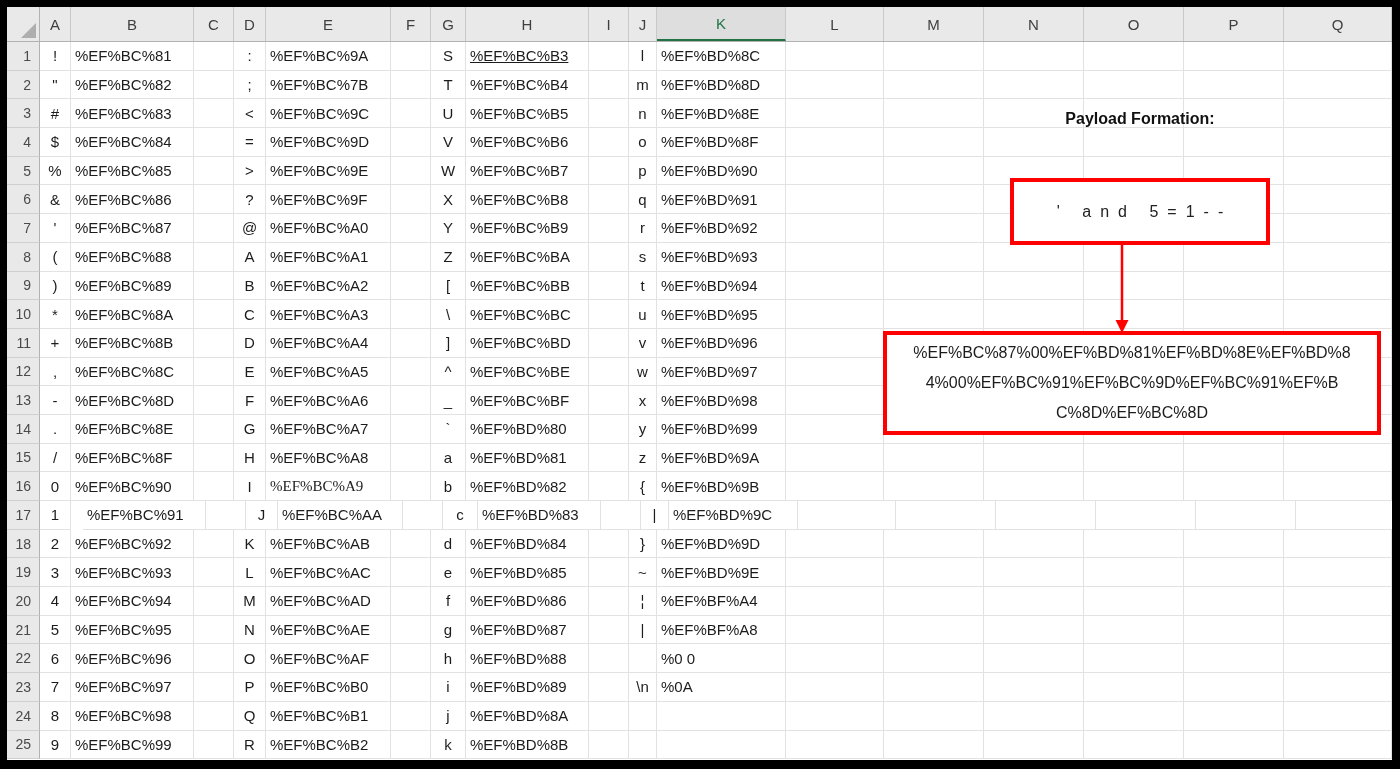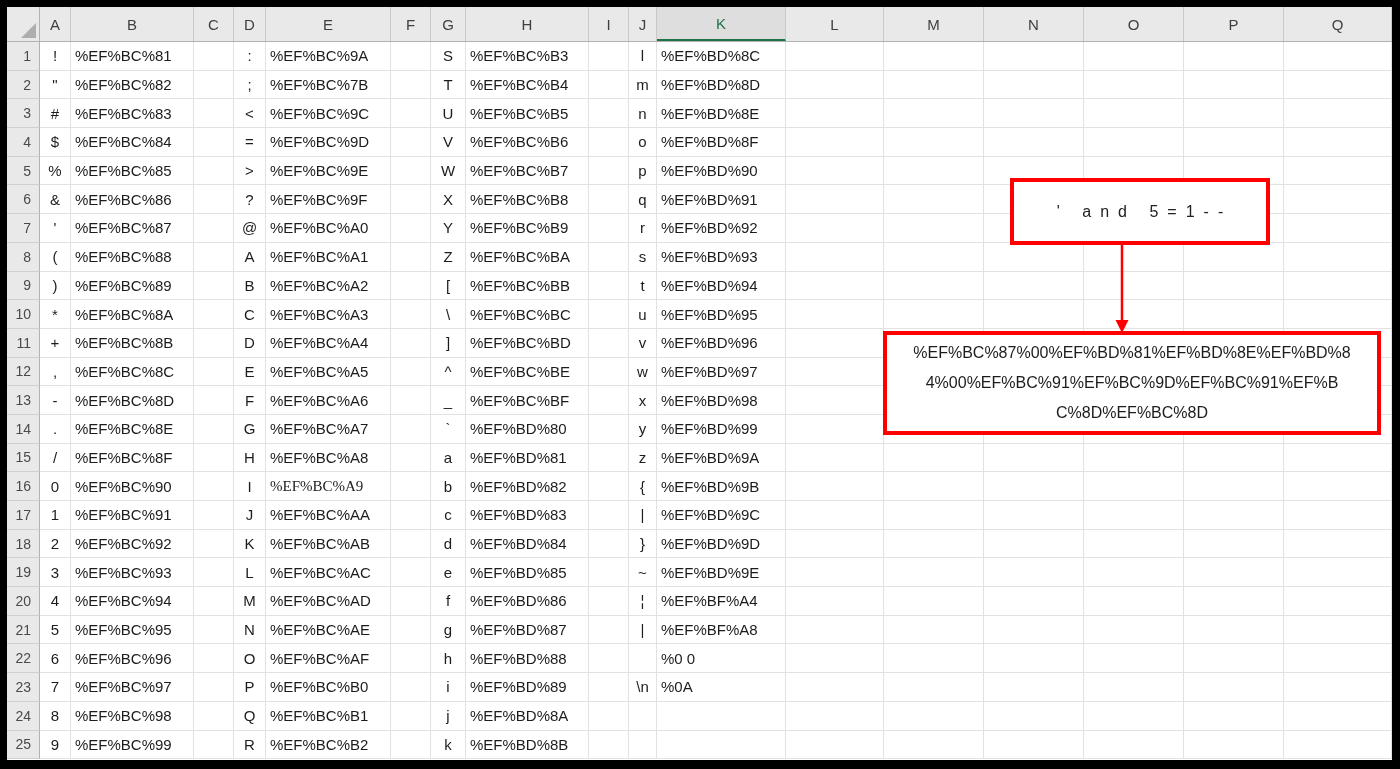--- a/index.html
+++ b/index.html
@@ -158,21 +158,21 @@
 
   <div class="row">
         <div class="rh">1</div>
         <div class="cell char" style="width: 31px;">!</div>
         <div class="cell code" style="width: 123px;">%EF%BC%81</div>
         <div class="cell code" style="width: 40px;"></div>
         <div class="cell char" style="width: 32px;">:</div>
         <div class="cell code" style="width: 125px;">%EF%BC%9A</div>
         <div class="cell code" style="width: 40px;"></div>
         <div class="cell char" style="width: 35px;">S</div>
-        <div class="cell code" style="width: 123px;">%EF%BC%B3</div>
+        <div class="cell code" style="width: 123px; text-decoration: underline;">%EF%BC%B3</div>
         <div class="cell code" style="width: 40px;"></div>
         <div class="cell char" style="width: 28px;">l</div>
         <div class="cell code" style="width: 129px;">%EF%BD%8C</div>
         <div class="cell code" style="width: 98px;"></div>
         <div class="cell code" style="width: 100px;"></div>
         <div class="cell code" style="width: 100px;"></div>
         <div class="cell code" style="width: 100px;"></div>
         <div class="cell code" style="width: 100px;"></div>
         <div class="cell code" style="width: 108px;"></div>
       </div>
@@ -472,21 +472,21 @@
         <div class="cell code" style="width: 98px;"></div>
         <div class="cell code" style="width: 100px;"></div>
         <div class="cell code" style="width: 100px;"></div>
         <div class="cell code" style="width: 100px;"></div>
         <div class="cell code" style="width: 100px;"></div>
         <div class="cell code" style="width: 108px;"></div>
       </div>
       <div class="row">
         <div class="rh">17</div>
         <div class="cell char" style="width: 31px;">1</div>
-        <div class="cell code" style="width: 123px;">%EF%BC%91</div>
+        <div class="cell code" style="width: 123px; margin-left: 12px;">%EF%BC%91</div>
         <div class="cell code" style="width: 40px;"></div>
         <div class="cell char" style="width: 32px;">J</div>
         <div class="cell code" style="width: 125px;">%EF%BC%AA</div>
         <div class="cell code" style="width: 40px;"></div>
         <div class="cell char" style="width: 35px;">c</div>
         <div class="cell code" style="width: 123px;">%EF%BD%83</div>
         <div class="cell code" style="width: 40px;"></div>
         <div class="cell char" style="width: 28px;">|</div>
         <div class="cell code" style="width: 129px;">%EF%BD%9C</div>
         <div class="cell code" style="width: 98px;"></div>
@@ -652,20 +652,21 @@
         <div class="cell code" style="width: 98px;"></div>
         <div class="cell code" style="width: 100px;"></div>
         <div class="cell code" style="width: 100px;"></div>
         <div class="cell code" style="width: 100px;"></div>
         <div class="cell code" style="width: 100px;"></div>
         <div class="cell code" style="width: 108px;"></div>
       </div>
     </div>
 
   <div class="overlay">
+    <div class="pf-title">Payload Formation:</div>
 
     <div class="pf-box">
       <span>' and 5=1--</span>
     </div>
 
     <svg class="pf-arrow" width="28" height="88" viewBox="0 0 28 88">
       <line x1="14" y1="0" x2="14" y2="77" stroke="#ff0000" stroke-width="2.5"></line>
       <polygon points="7.5,75 20.5,75 14,88" fill="#ff0000"></polygon>
     </svg>
 

